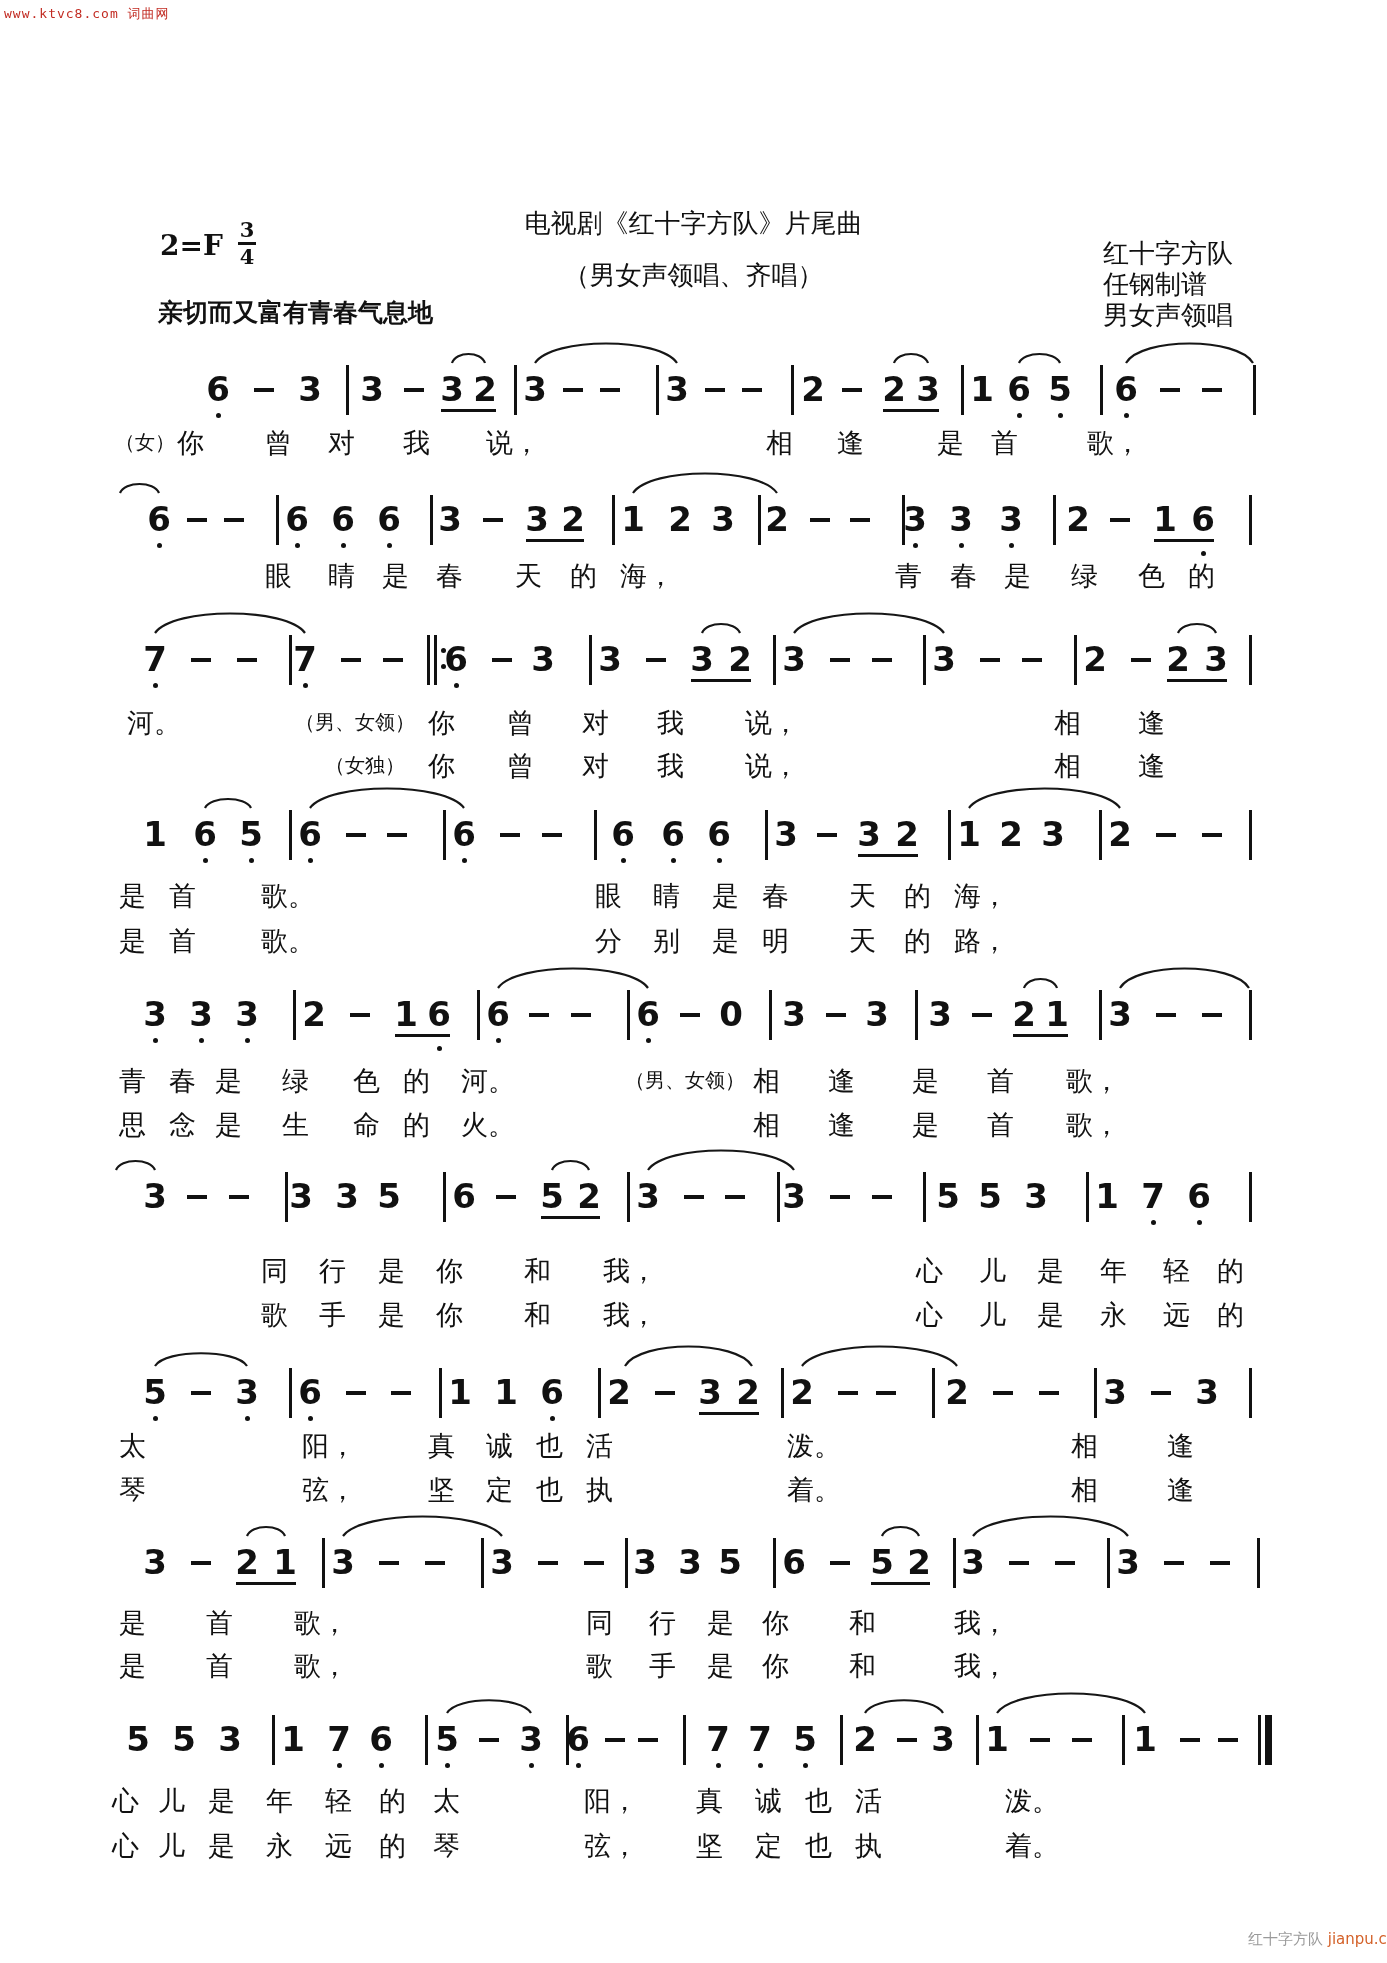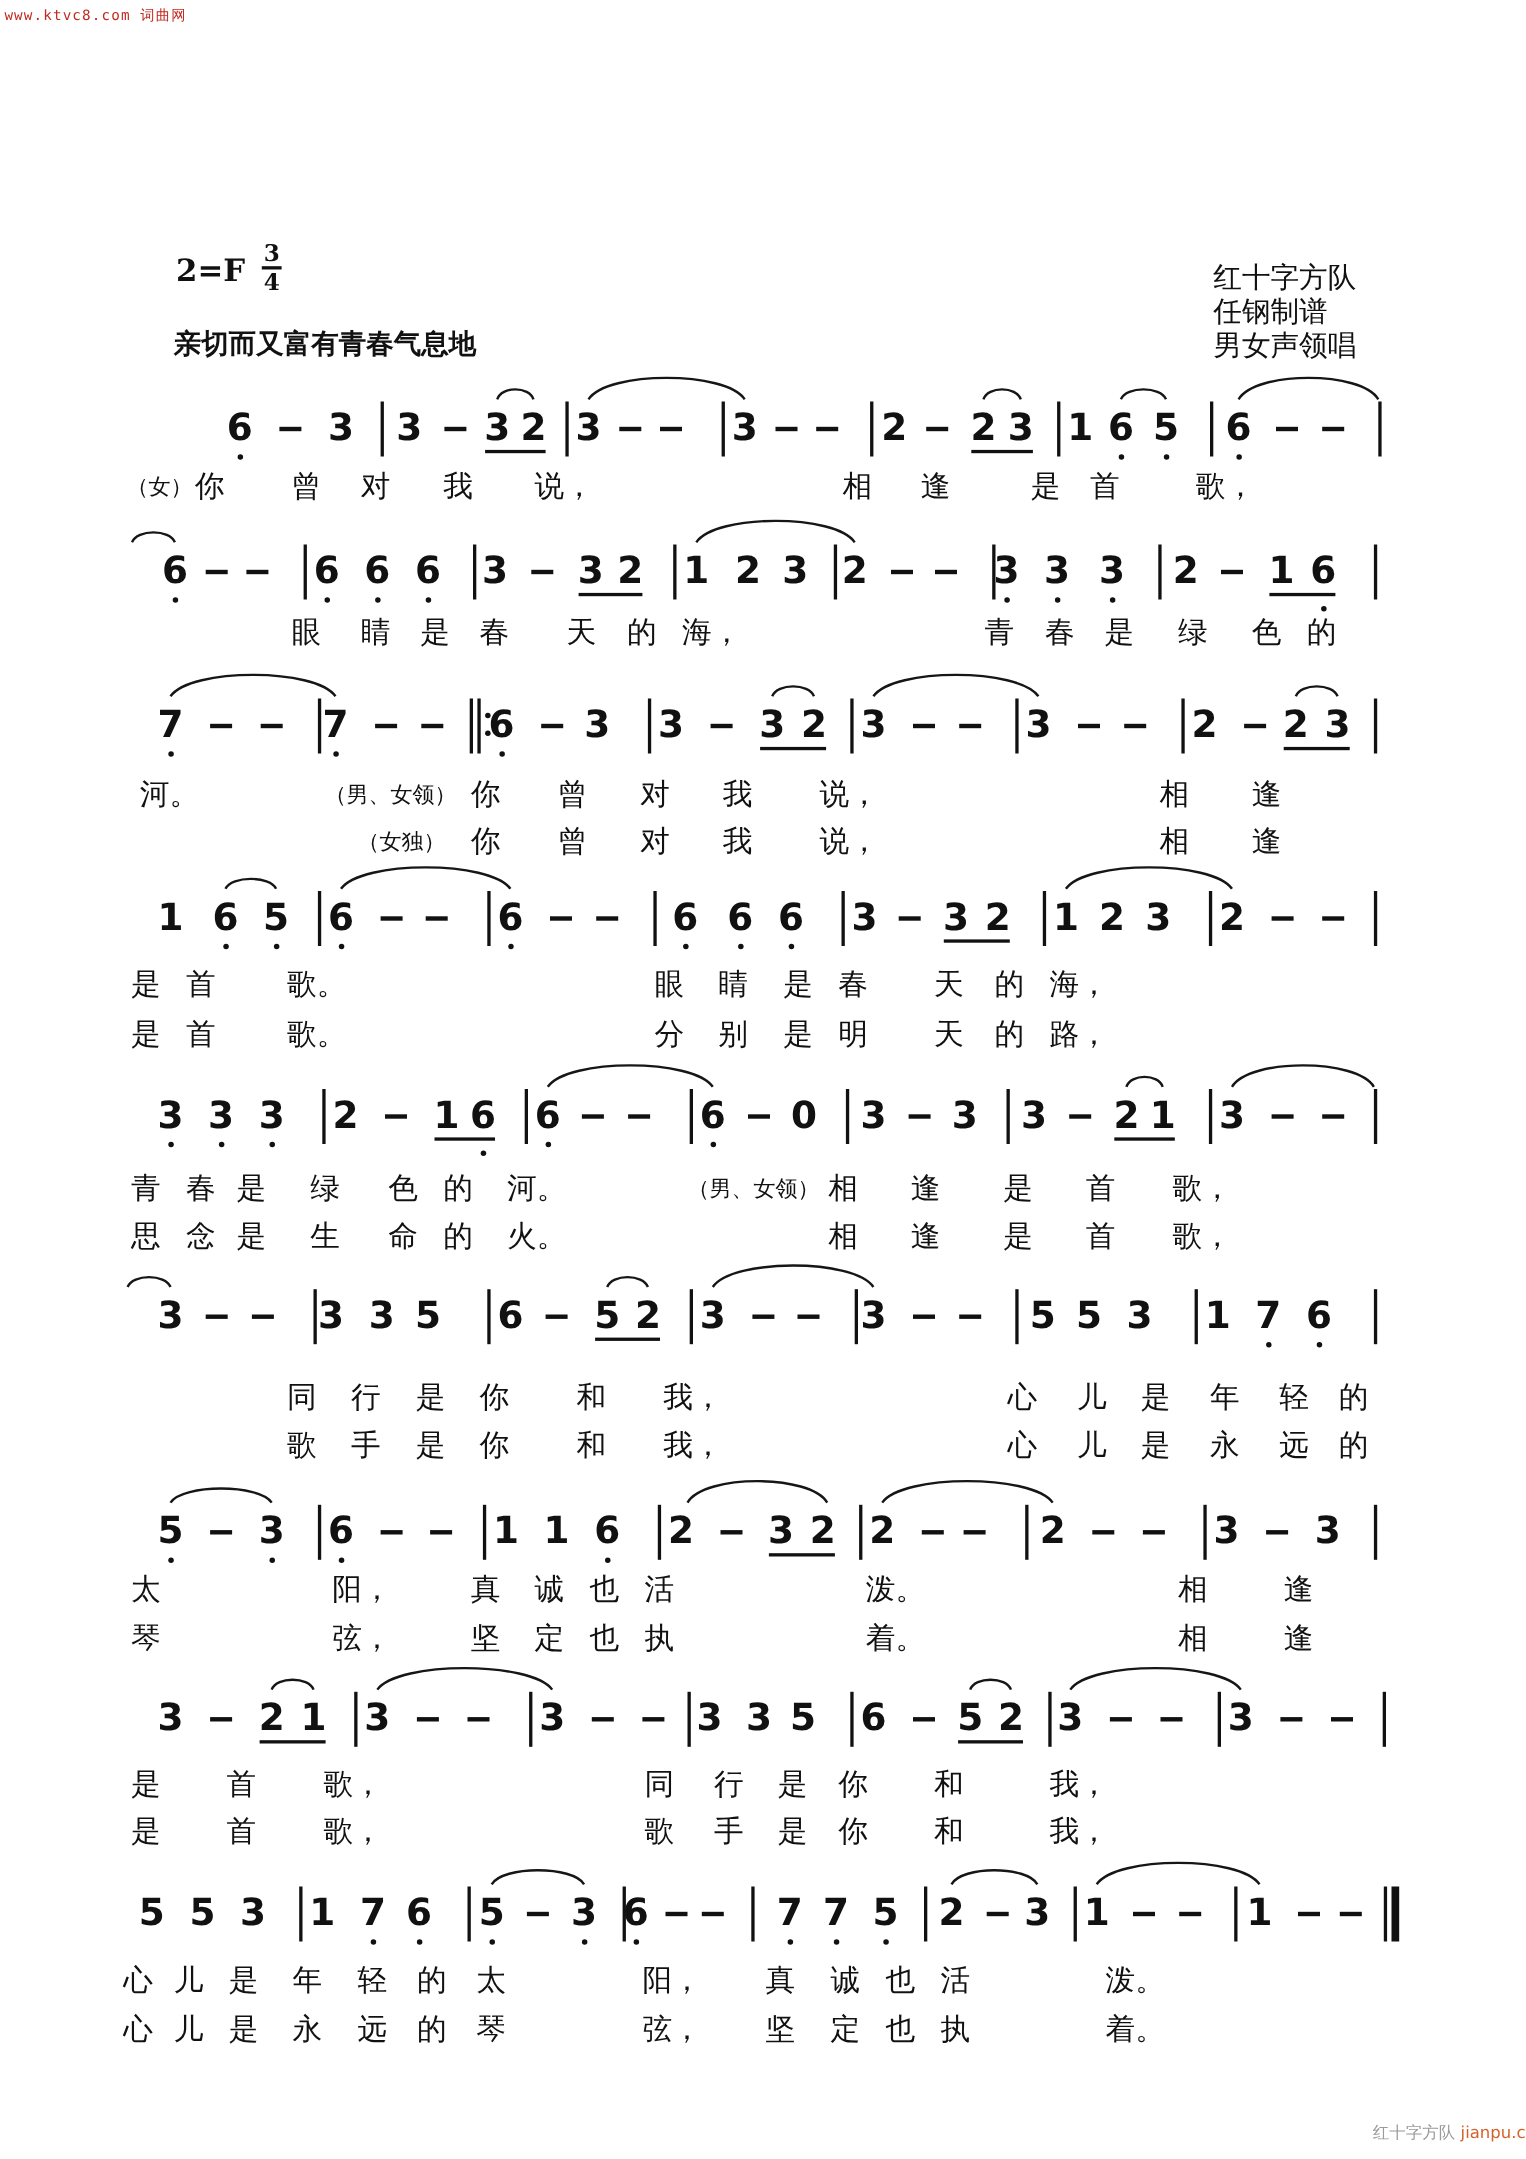--- a/index.html
+++ b/index.html
@@ -30,20 +30,22 @@
   .wm-bottom{position:absolute;left:1248px;top:1930px;font-size:15px;white-space:nowrap;}
   .wm-bottom .site-name{color:#9a9a9a;}
   .wm-bottom .site-url{color:#d4622a;}
 </style>
 </head>
 <body>
 
 <div id="page">
   <div class="wm-top">www.ktvc8.com 词曲网</div>
 
+  <div class="subtitle">电视剧《红十字方队》片尾曲</div>
+  <div class="perfnote">（男女声领唱、齐唱）</div>
 
   <div class="keysig">2=F</div>
   <div class="timesig">
     <span>3</span>
     <span class="fline"></span>
     <span>4</span>
   </div>
   <div class="expression">亲切而又富有青春气息地</div>
 
   <div class="credits">

